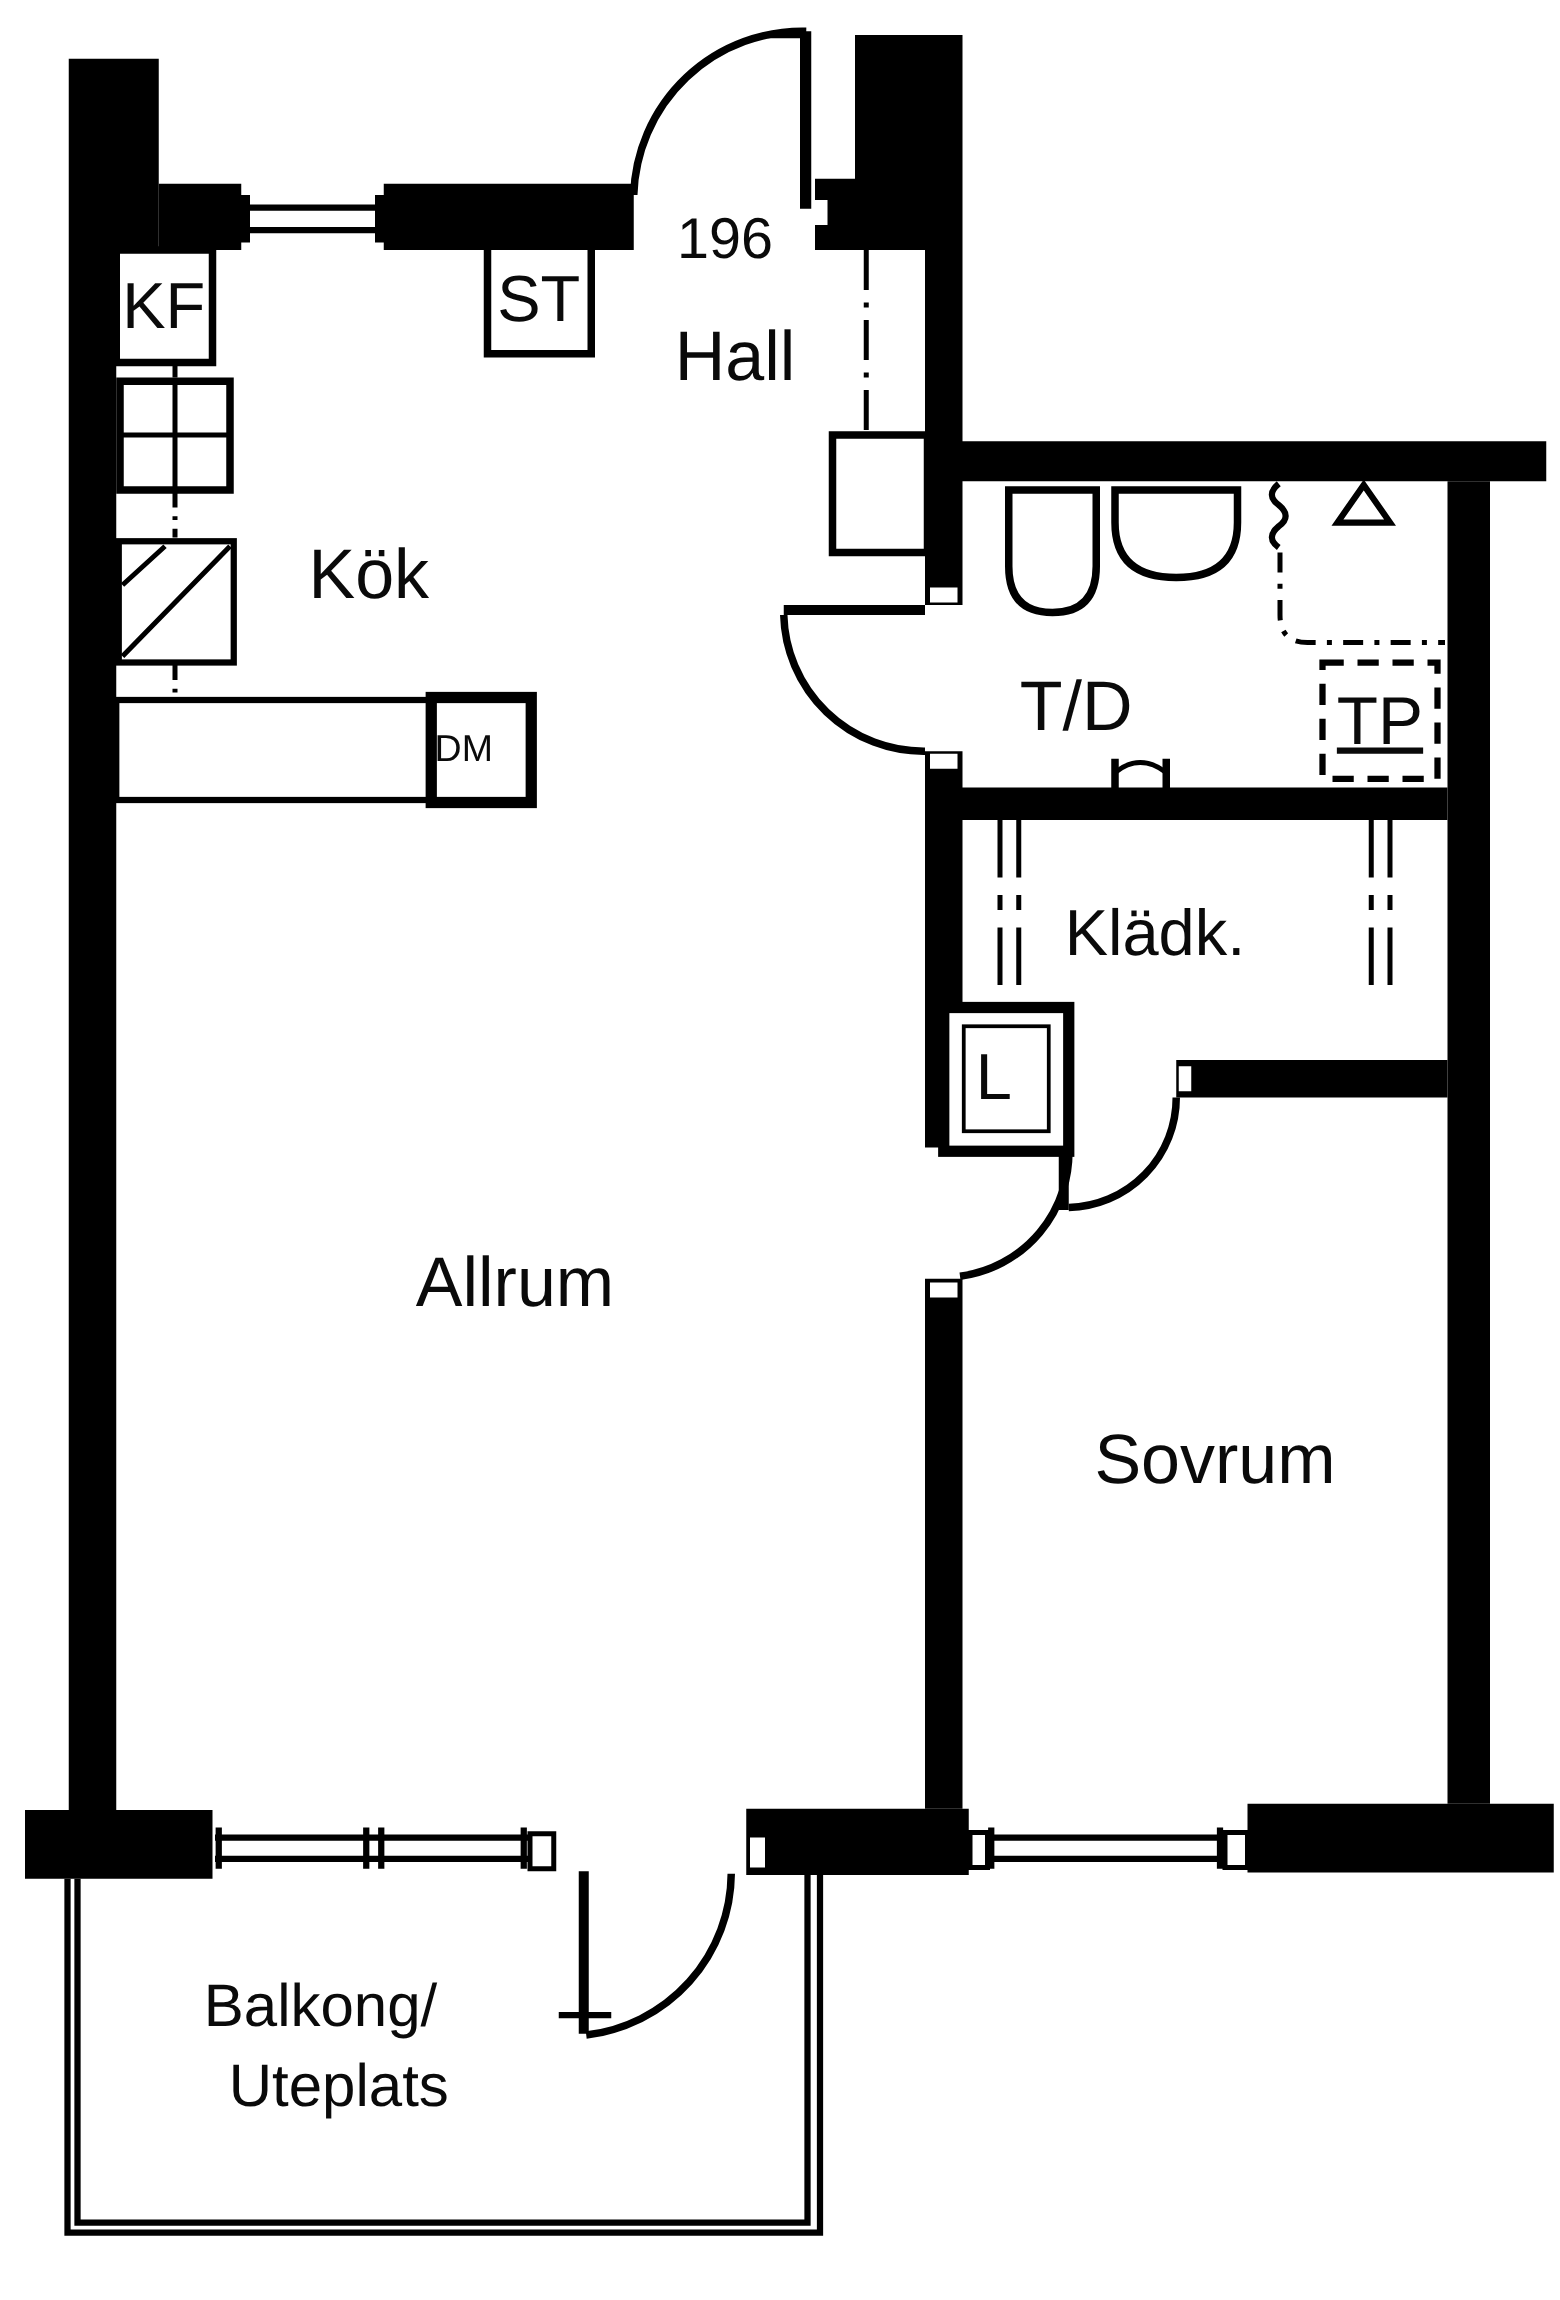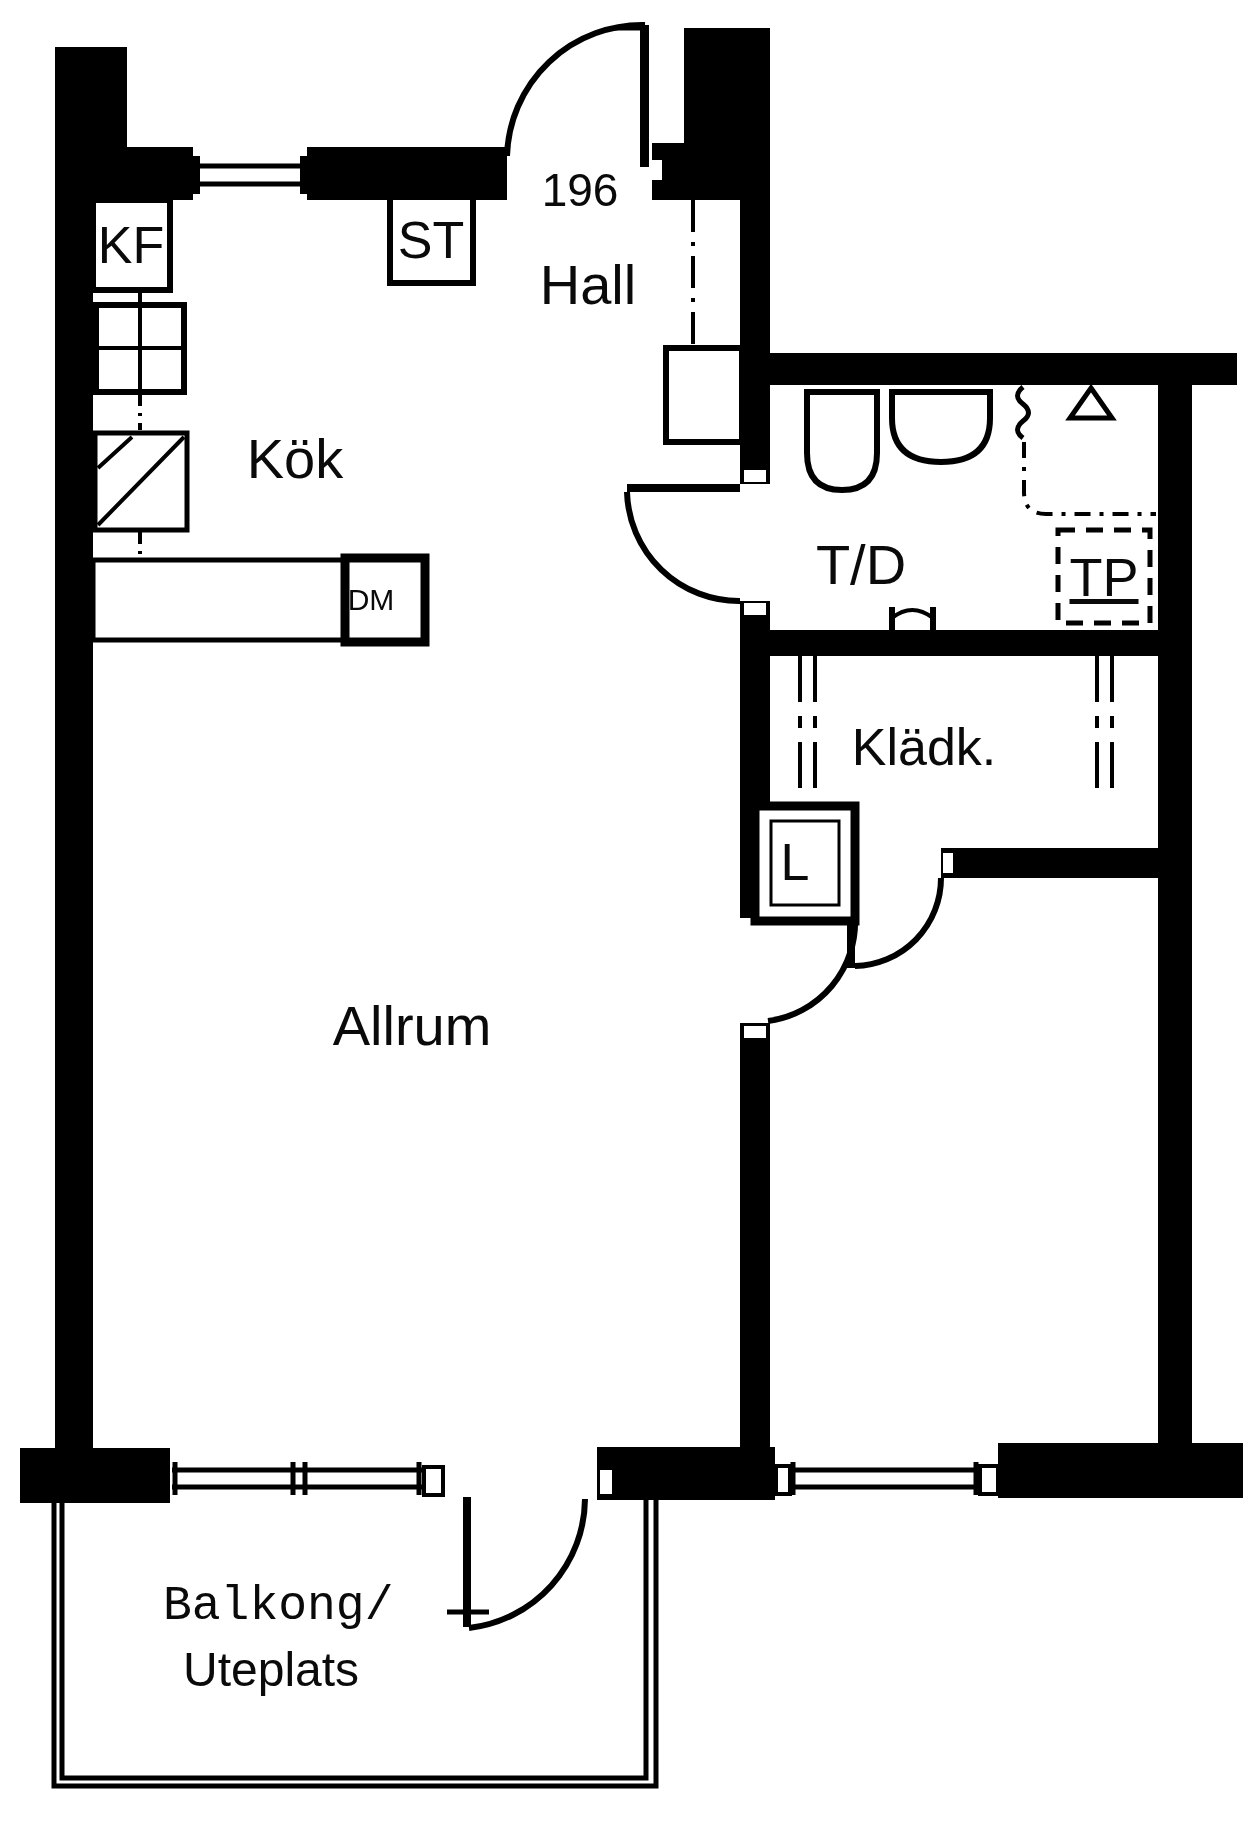--- a/index.html
+++ b/index.html
@@ -146,16 +146,17 @@
 <div class="lbl f52" style="left:431px;top:240px;">ST</div>
 <div class="lbl f46" style="left:580px;top:190px;text-align:right;">196</div>
 <div class="lbl f56" style="left:588px;top:285px;">Hall</div>
 <div class="lbl f56" style="left:295px;top:459px;">Kök</div>
 <div class="lbl f30" style="left:371px;top:600px;">DM</div>
 <div class="lbl f56" style="left:861px;top:565px;">T/D</div>
 <div class="lbl f54" style="left:1104px;top:577px;">TP</div>
 <div class="lbl f52" style="left:924px;top:703px;margin-top:44px;">Klädk.</div>
 <div class="lbl f52" style="left:795px;top:862px;">L</div>
 <div class="lbl f56" style="left:412px;top:1026px;">Allrum</div>
-<div class="lbl tl f48" style="left:163px;top:1582px;font-family:Liberation Mono, monospace;">Balkong/</div>
+<div class="lbl f56" style="left:972px;top:1167px;">Sovrum</div>
+<div class="lbl tl f48" style="left:163px;top:1582px;">Balkong/</div>
 <div class="lbl tl f48" style="left:163px;top:1646px;margin-left:20px;">Uteplats</div>
 
 </div>
 
 </body></html>

